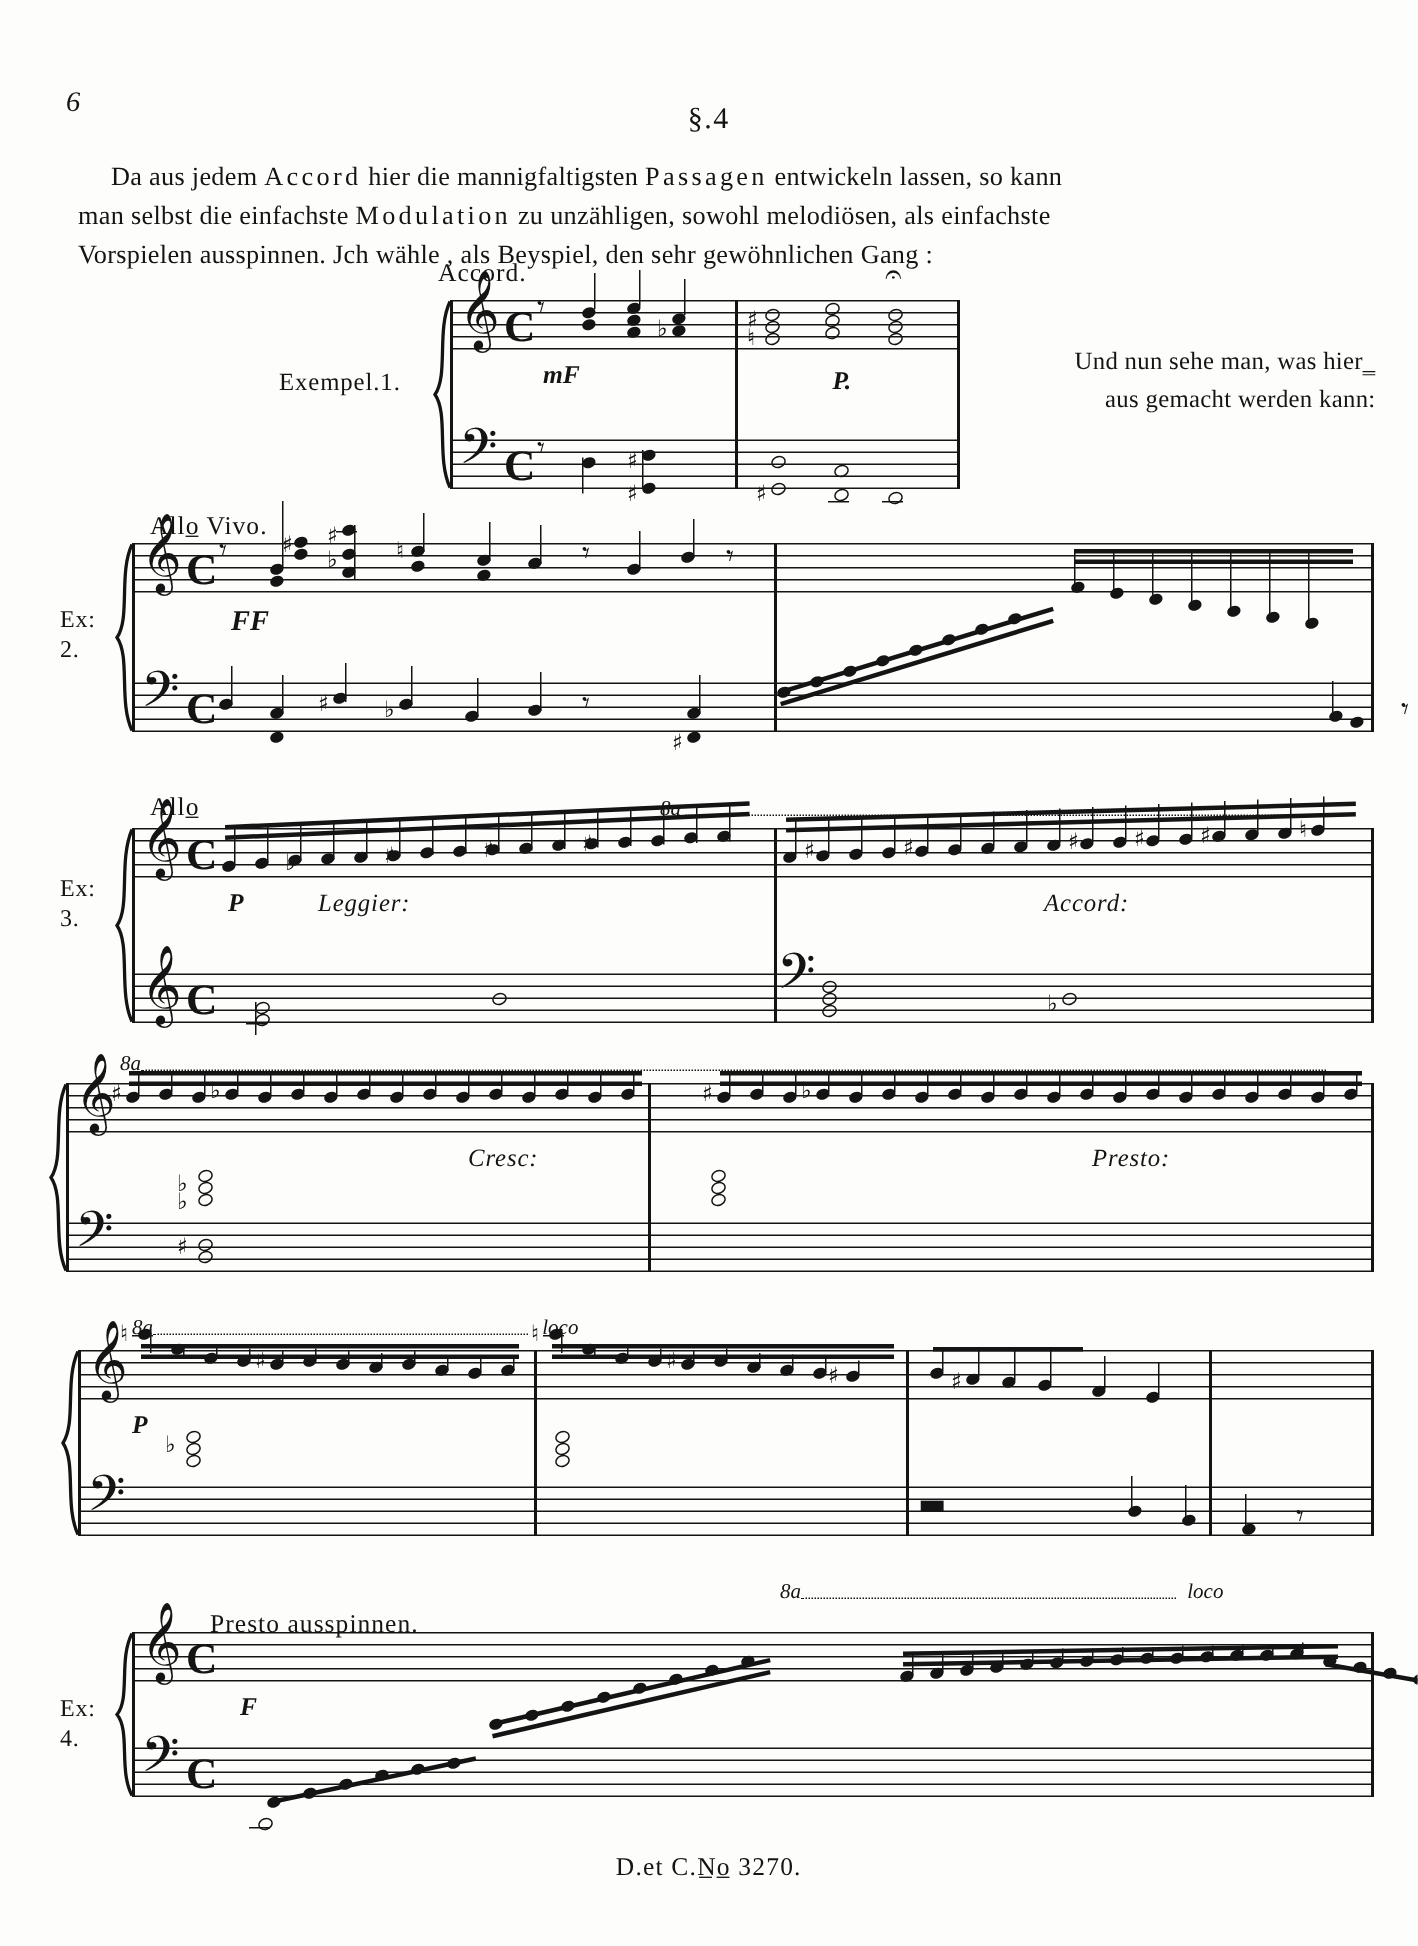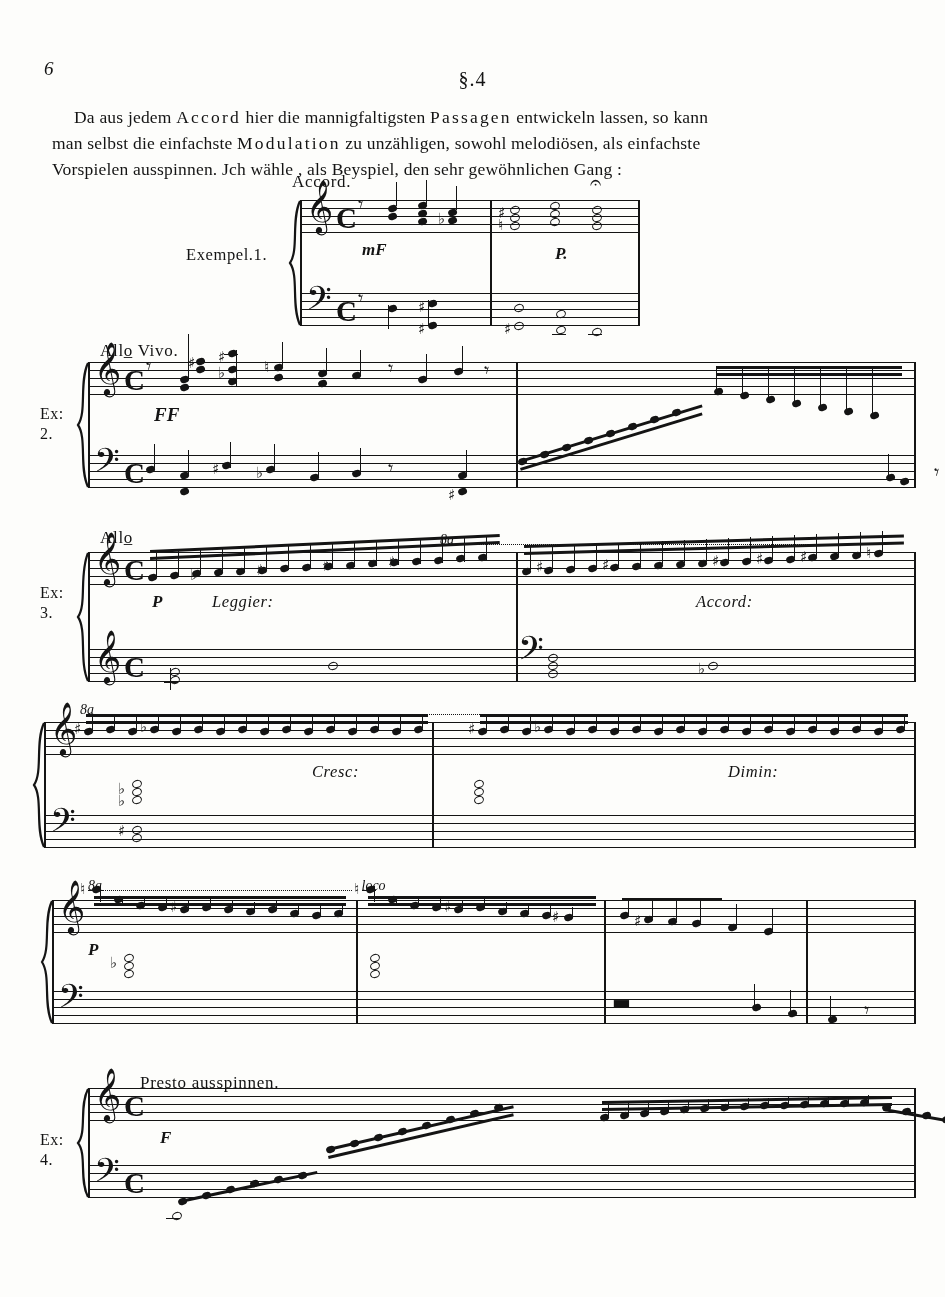--- a/index.html
+++ b/index.html
@@ -82,20 +82,24 @@
 
   <div class="pageno">6</div>
   <div class="section-head">§.4</div>
 
   <div class="prose">
     <span class="ind"></span><span>Da aus jedem </span><span class="sp">Accord</span><span> hier die mannigfaltigsten </span><span class="sp">Passagen</span><span> entwickeln lassen, so kann</span><br>
     <span>man selbst die einfachste </span><span class="sp">Modulation</span><span> zu unzähligen, sowohl melodiösen, als einfachste</span><br>
     <span>Vorspielen ausspinnen. Jch wähle , als Beyspiel, den sehr gewöhnlichen Gang :</span>
   </div>
 
+  <div class="sidenote">
+    <span>Und nun sehe man, was hier‗</span><br>
+    <span>aus gemacht werden kann:</span>
+  </div>
 
   <div class="sys" style="left:300px;top:200px;width:340px;height:130px;">
     <div class="brace" style="left:-12px;top:0px;">
       <svg width="14" height="126" viewBox="0 0 14 126">
           <path d="M12 1 C3 20, 11 50, 2 63 C11 76, 3 106, 12 125" fill="none" stroke="#141414" stroke-width="2.2"></path>
         </svg>
     </div>
     <div class="staff" style="position:absolute;left:0;top:0;width:340px;height:33px;">
       <div class="ln"></div>
         <div class="ln"></div>
@@ -448,21 +452,21 @@
         <div class="ln"></div>
     </div>
     <div class="bar" style="left:0px;top:0px;height:126px;"></div>
     <div class="bar" style="left:388px;top:0px;height:126px;"></div>
     <div class="bar" style="left:870px;top:0px;height:126px;"></div>
 
     <div class="clef gclef" style="left:6px;top:-10px;">𝄞</div>
     <div class="clef fclef" style="left:6px;top:86px;">𝄢</div>
 
     <div class="lbl it" style="left:268px;top:40px;">Cresc:</div>
-    <div class="lbl it" style="left:684px;top:40px;">Dimin:</div>
+    <div class="lbl it" style="left:684px;top:40px;">Presto:</div>
 
     <div class="beam" style="left:42px;top:-8px;width:342px;height:3.2px;"></div>
     <div class="beam" style="left:42px;top:-1px;width:342px;height:3.2px;"></div>
     <div class="nh" style="left:40px;top:6px;"></div>
       <div class="st" style="left:48px;top:-6px;height:14px;"></div>
     <div class="nh" style="left:62px;top:4px;"></div>
       <div class="st" style="left:70px;top:-6px;height:12px;"></div>
     <div class="nh" style="left:84px;top:6px;"></div>
       <div class="st" style="left:92px;top:-6px;height:14px;"></div>
     <div class="nh" style="left:106px;top:4px;"></div>
@@ -669,20 +673,24 @@
     <div class="nh" style="left:700px;top:104px;"></div>
       <div class="st" style="left:702px;top:84px;height:24px;"></div>
     <div class="nh" style="left:736px;top:110px;"></div>
       <div class="st" style="left:738px;top:90px;height:24px;"></div>
     <div class="nh" style="left:776px;top:116px;"></div>
       <div class="st" style="left:778px;top:96px;height:24px;"></div>
     <div class="rest" style="left:812px;top:104px;">𝄾</div>
   </div>
 
   <div class="tempo" style="left:140px;top:1073px;">Presto ausspinnen.</div>
+  <div class="ottava" style="left:520px;top:1054px;width:330px;">
+    <span>8a</span><span class="dots" style="width:250px;"></span>
+    <span style="margin-left:4px;">loco</span>
+  </div>
   <div class="exlabel" style="left:40px;top:1130px;">
     <span>Ex:</span><br>
     <span>4.</span>
   </div>
 
   <div class="sys" style="left:88px;top:1088px;width:828px;height:112px;">
     <div class="brace" style="left:-12px;top:0px;">
       <svg width="14" height="110" viewBox="0 0 14 110">
           <path d="M12 1 C3 18, 11 44, 2 55 C11 66, 3 92, 12 109" fill="none" stroke="#141414" stroke-width="2.2"></path>
         </svg>
@@ -762,14 +770,15 @@
     <div class="nh" style="left:90px;top:110px;"></div>
     <div class="nh" style="left:114px;top:104px;"></div>
     <div class="nh" style="left:138px;top:98px;"></div>
     <div class="nh" style="left:162px;top:92px;"></div>
     <div class="nh" style="left:186px;top:88px;"></div>
     <div class="nh" style="left:210px;top:84px;"></div>
     <div class="nh open" style="left:84px;top:124px;"></div>
     <div class="ledger" style="left:78px;top:130px;"></div>
   </div>
 
+  <div class="footer">D.et C.N̲o̲ 3270.</div>
 
 </div>
 
 </body></html>

